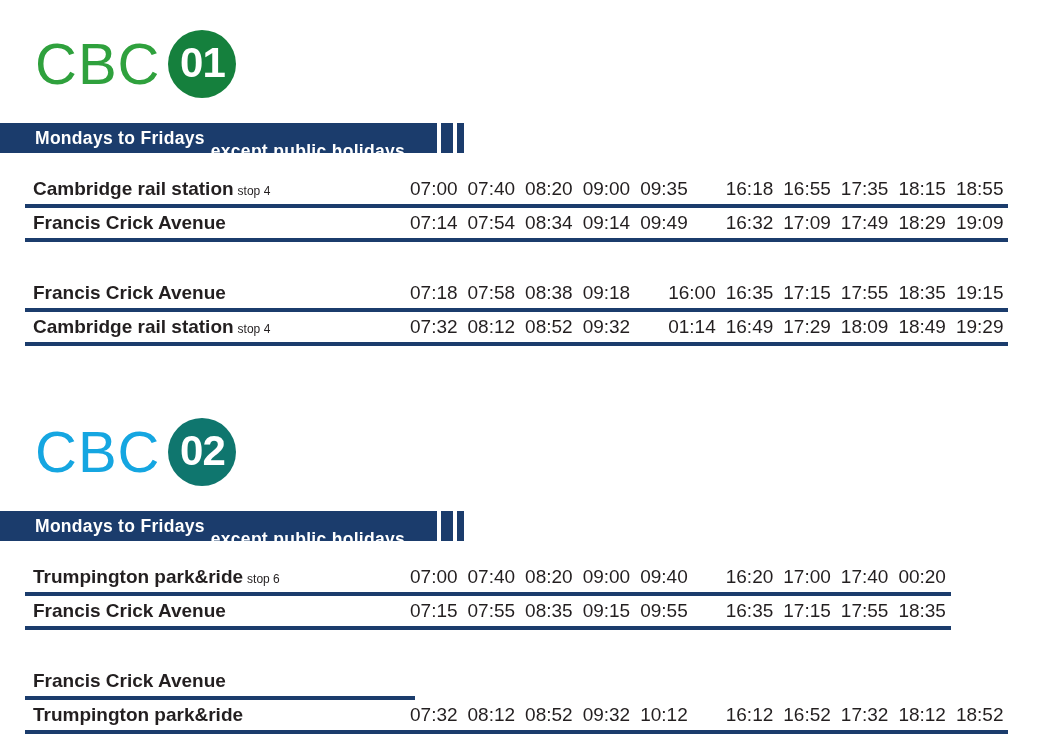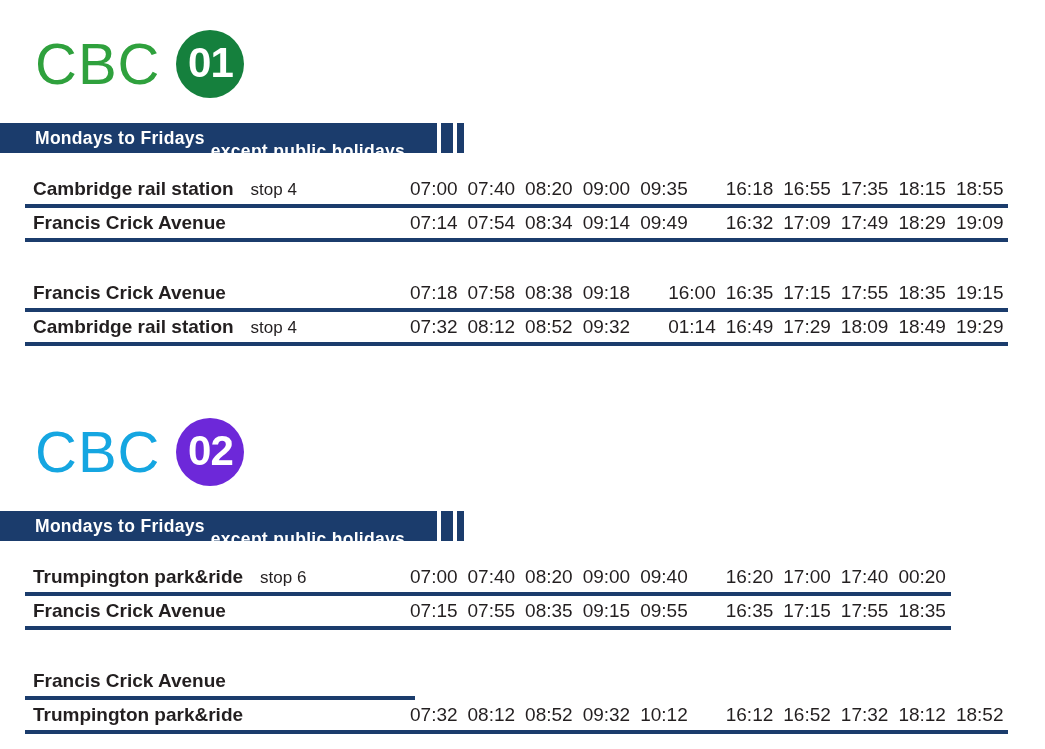--- a/index.html
+++ b/index.html
@@ -7,21 +7,21 @@
     width:1045px; height:749px;
     background:#ffffff;
     font-family:"Liberation Sans", sans-serif;
     color:#231f20;
     position:relative;
     overflow:hidden;
   }
   .abs { position:absolute; }
 
   
-  .logo { display:flex; align-items:center; gap:16px; }
+  .logo { display:flex; align-items:center; gap:8px; }
   .logo-text {
     font-size:58px; line-height:1; font-weight:400; letter-spacing:1px;
   }
   .logo-circle {
     width:68px; height:68px; border-radius:50%;
     display:flex; align-items:center; justify-content:center;
   }
   .logo-number {
     color:#fff; font-size:42px; font-weight:bold; letter-spacing:-1px;
     transform:translateY(-1px);
@@ -44,21 +44,21 @@
   .t-row {
     display:flex; width:max-content; align-items:center;
     height:30px; border-bottom:4px solid #14532d;
     padding-right:5px;
   }
   .stop-cell {
     width:385px; box-sizing:border-box; padding-left:8px;
     white-space:nowrap; display:flex; align-items:baseline;
   }
   .stop-name { font-size:19px; font-weight:bold; }
-  .stop-note { font-size:17px; font-weight:normal; margin-left:17px; }
+  .stop-note { font-size:12px; font-weight:normal; margin-left:4px; }
   .times { display:flex; align-items:baseline; gap:10px; }
   .time-cell {
     font-size:19px; white-space:nowrap;
     font-variant-numeric:tabular-nums;
   }
   .group-gap { width:18px; height:1px; }
 </style>
 </head>
 <body>
 
@@ -153,21 +153,21 @@
         <span class="time-cell">17:29</span>
         <span class="time-cell">18:09</span>
         <span class="time-cell">18:49</span>
         <span class="time-cell">19:29</span>
       </div>
     </div>
   </div>
 
 <div class="abs logo" style="top:418px; left:35px;">
   <span class="logo-text" style="color: rgb(21, 166, 225);">CBC</span>
-  <span class="logo-circle" style="background: #6d28d9;">
+  <span class="logo-circle" style="background: #0f766e;">
     <span class="logo-number">02</span>
   </span>
 </div>
 
 <div class="abs banner" style="top:511px;">
   <div class="banner-main" style="background: rgb(27, 60, 108);">
     <span class="b-bold">Mondays to Fridays</span>
     <span class="b-reg">except public holidays</span>
   </div>
   <div class="banner-seg-a" style="background: rgb(27, 60, 108);"></div>

